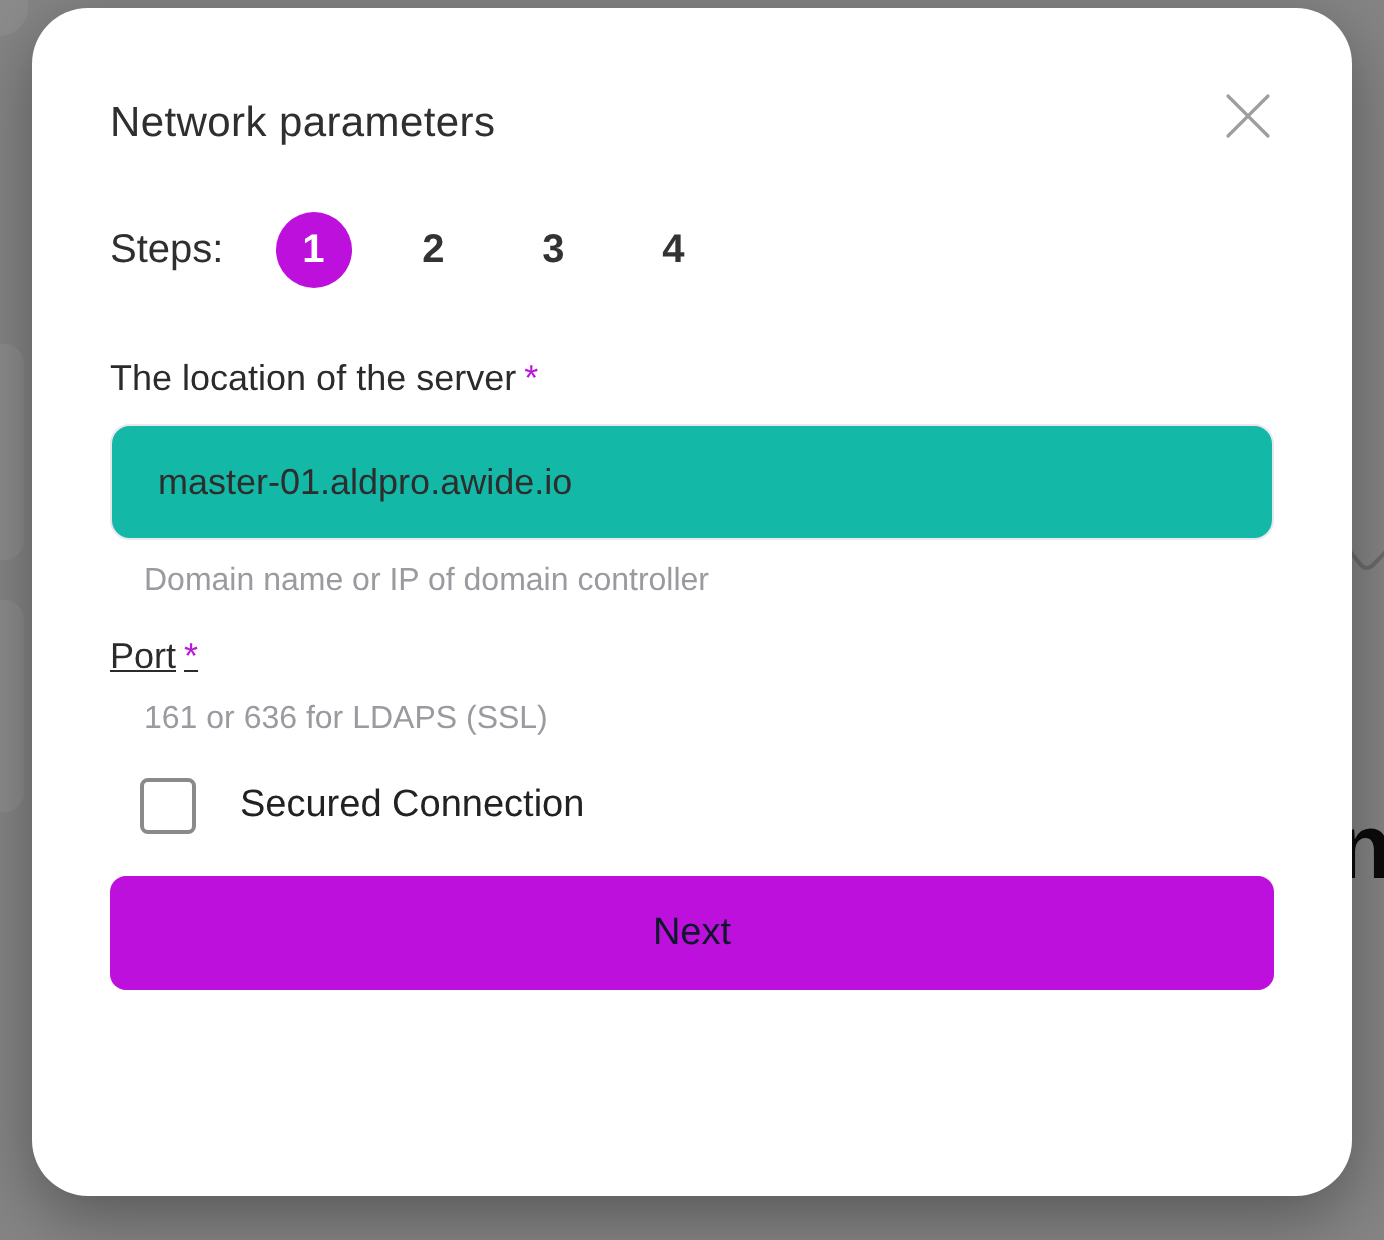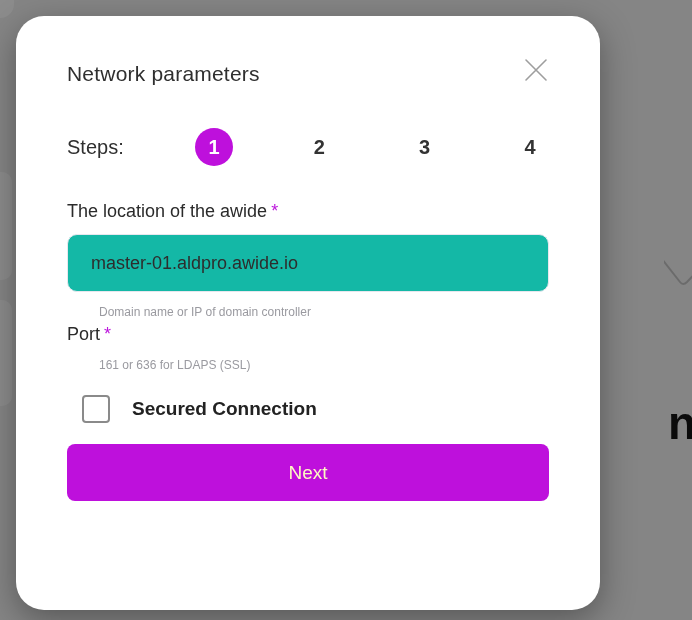--- a/index.html
+++ b/index.html
@@ -34,107 +34,106 @@
 
   
   .overlay {
     position:absolute; inset:0;
     background:rgba(0,0,0,0.45);
     z-index:5;
   }
 
   
   .modal {
-    position:absolute; left:16px; top:16px; width:584px; height:594px;
+    position:absolute; left:16px; top:4px; width:660px; height:594px;
     background:#ffffff; border-radius:28px;
     box-shadow:0 10px 34px rgba(0,0,0,0.35);
     z-index:10;
-    padding:0 51px;
+    padding:0 39px;
   }
   .modal-header {
     position:relative;
     margin-top:44px; height:28px;
     display:flex; align-items:center;
   }
   .modal-title {
     font-size:21px; font-weight:500; color:#2f2f2f; letter-spacing:0.2px;
   }
   .close-btn {
     position:absolute; right:-3px; top:-6px;
     width:32px; height:32px;
     background:none; border:none; cursor:pointer;
     display:flex; align-items:center; justify-content:center;
   }
 
   .steps-row {
-    margin-top:40px; height:38px;
-    display:flex; align-items:center; justify-content:space-between;
+    margin-top:30px; height:38px;
+    display:flex; align-items:center; justify-content:flex-start;
   }
   .steps-label {
     font-size:20px; color:#2f2f2f; margin-right:15px;
   }
   .step {
     width:38px; height:38px; margin-left:11px; margin-right:11px;
     display:flex; align-items:center; justify-content:center;
     font-size:20px; font-weight:700; color:#333333;
     border-radius:50%;
   }
   .step:last-child { margin-right:0; }
   .step.active {
     background:#be10dc; color:#ffffff;
   }
 
   .field-label {
     font-size:18px; color:#2b2b2b; line-height:21px;
   }
   .field-label .req { color:#bc16dc; margin-left:4px; }
   .label-1 { margin-top:35px; }
-  .label-2 { margin-top:2px; }
+  .label-2 { margin-top:18px;text-decoration:underline; }
 
   .text-input {
     margin-top:12px;
     width:100%; height:58px;
     background:#14b8a6;
     border:1px solid #e7e7ee;
     border-radius:10px;
     padding:0 23px;
     font-family:"Liberation Sans", sans-serif;
     font-size:18px; color:#2d2d2d;
     outline:none;
     display:block;
   }
   .helper {
-    margin-top:11px; margin-left:32px;
-    font-size:12px; color:#9a9aa0; line-height:19px;
+    margin-top:11px; margin-left:17px;
+    font-size:16px; color:#9a9aa0; line-height:19px;
   }
 
   .checkbox-row {
     margin-top:20px; height:28px;
     display:flex; align-items:center;
   }
   .checkbox-box {
     width:28px; height:28px; margin-left:15px;
     border:2px solid #8a8a8a; border-radius:4px;
     background:#ffffff;
     flex:none; cursor:pointer;
   }
   .checkbox-label {
     margin-left:22px;
     font-size:19px; color:#222222;
     cursor:pointer;
-    font-weight:bold;
   }
 
   .next-btn {
     margin-top:21px;
     width:100%; height:57px;
     background:#be10dc;
     border:none; border-radius:8px;
     font-family:"Liberation Sans", sans-serif;
-    font-size:19px; color:#fef9c3;
+    font-size:19px; color:#0f172a;
     cursor:pointer;
     display:block;
   }
 </style>
 </head>
 <body>
 
 <div class="bg-card-topleft"></div>
 <div class="bg-field-left1"></div>
 <div class="bg-field-left2"></div>
@@ -158,21 +157,21 @@
 
   <div class="steps-row">
     <span class="steps-label">Steps:</span>
     <span class="step active">1</span>
     <span class="step">2</span>
     <span class="step">3</span>
     <span class="step">4</span>
   </div>
 
   <div class="field-label label-1">
-    <span>The location of the awide</span><span class="req">*</span>
+    <span>The location of the server</span><span class="req">*</span>
   </div>
   <input class="text-input" type="text" value="master-01.aldpro.awide.io" style="">
   <div class="helper">Domain name or IP of domain controller</div>
 
   <div class="field-label label-2">
     <span>Port</span><span class="req">*</span>
   </div>
   <div class="helper">161 or 636 for LDAPS (SSL)</div>
 
   <div class="checkbox-row">

